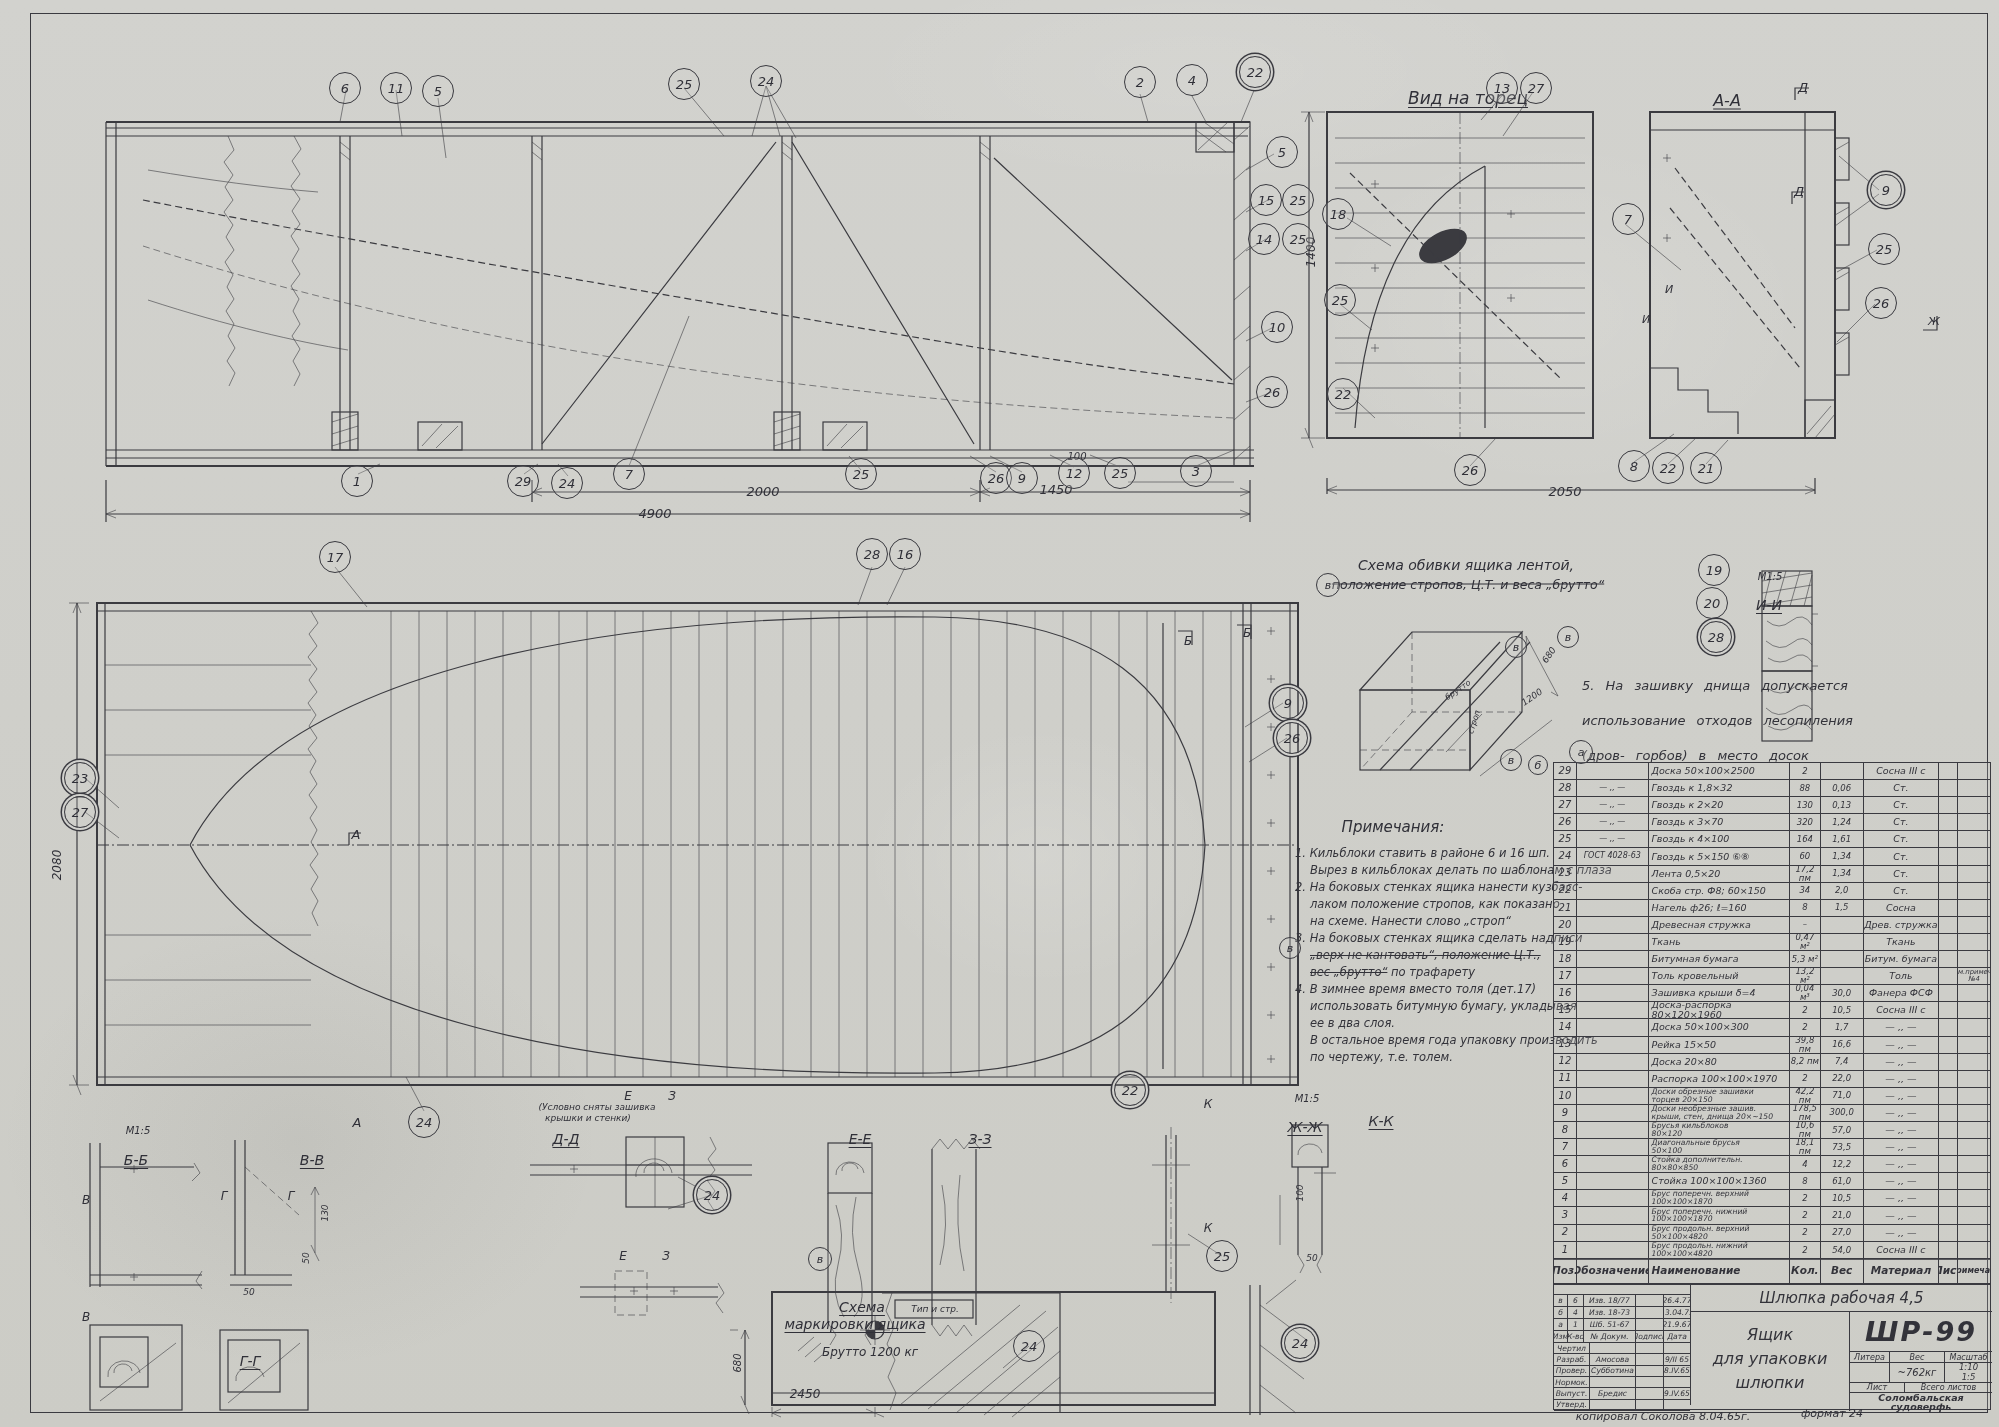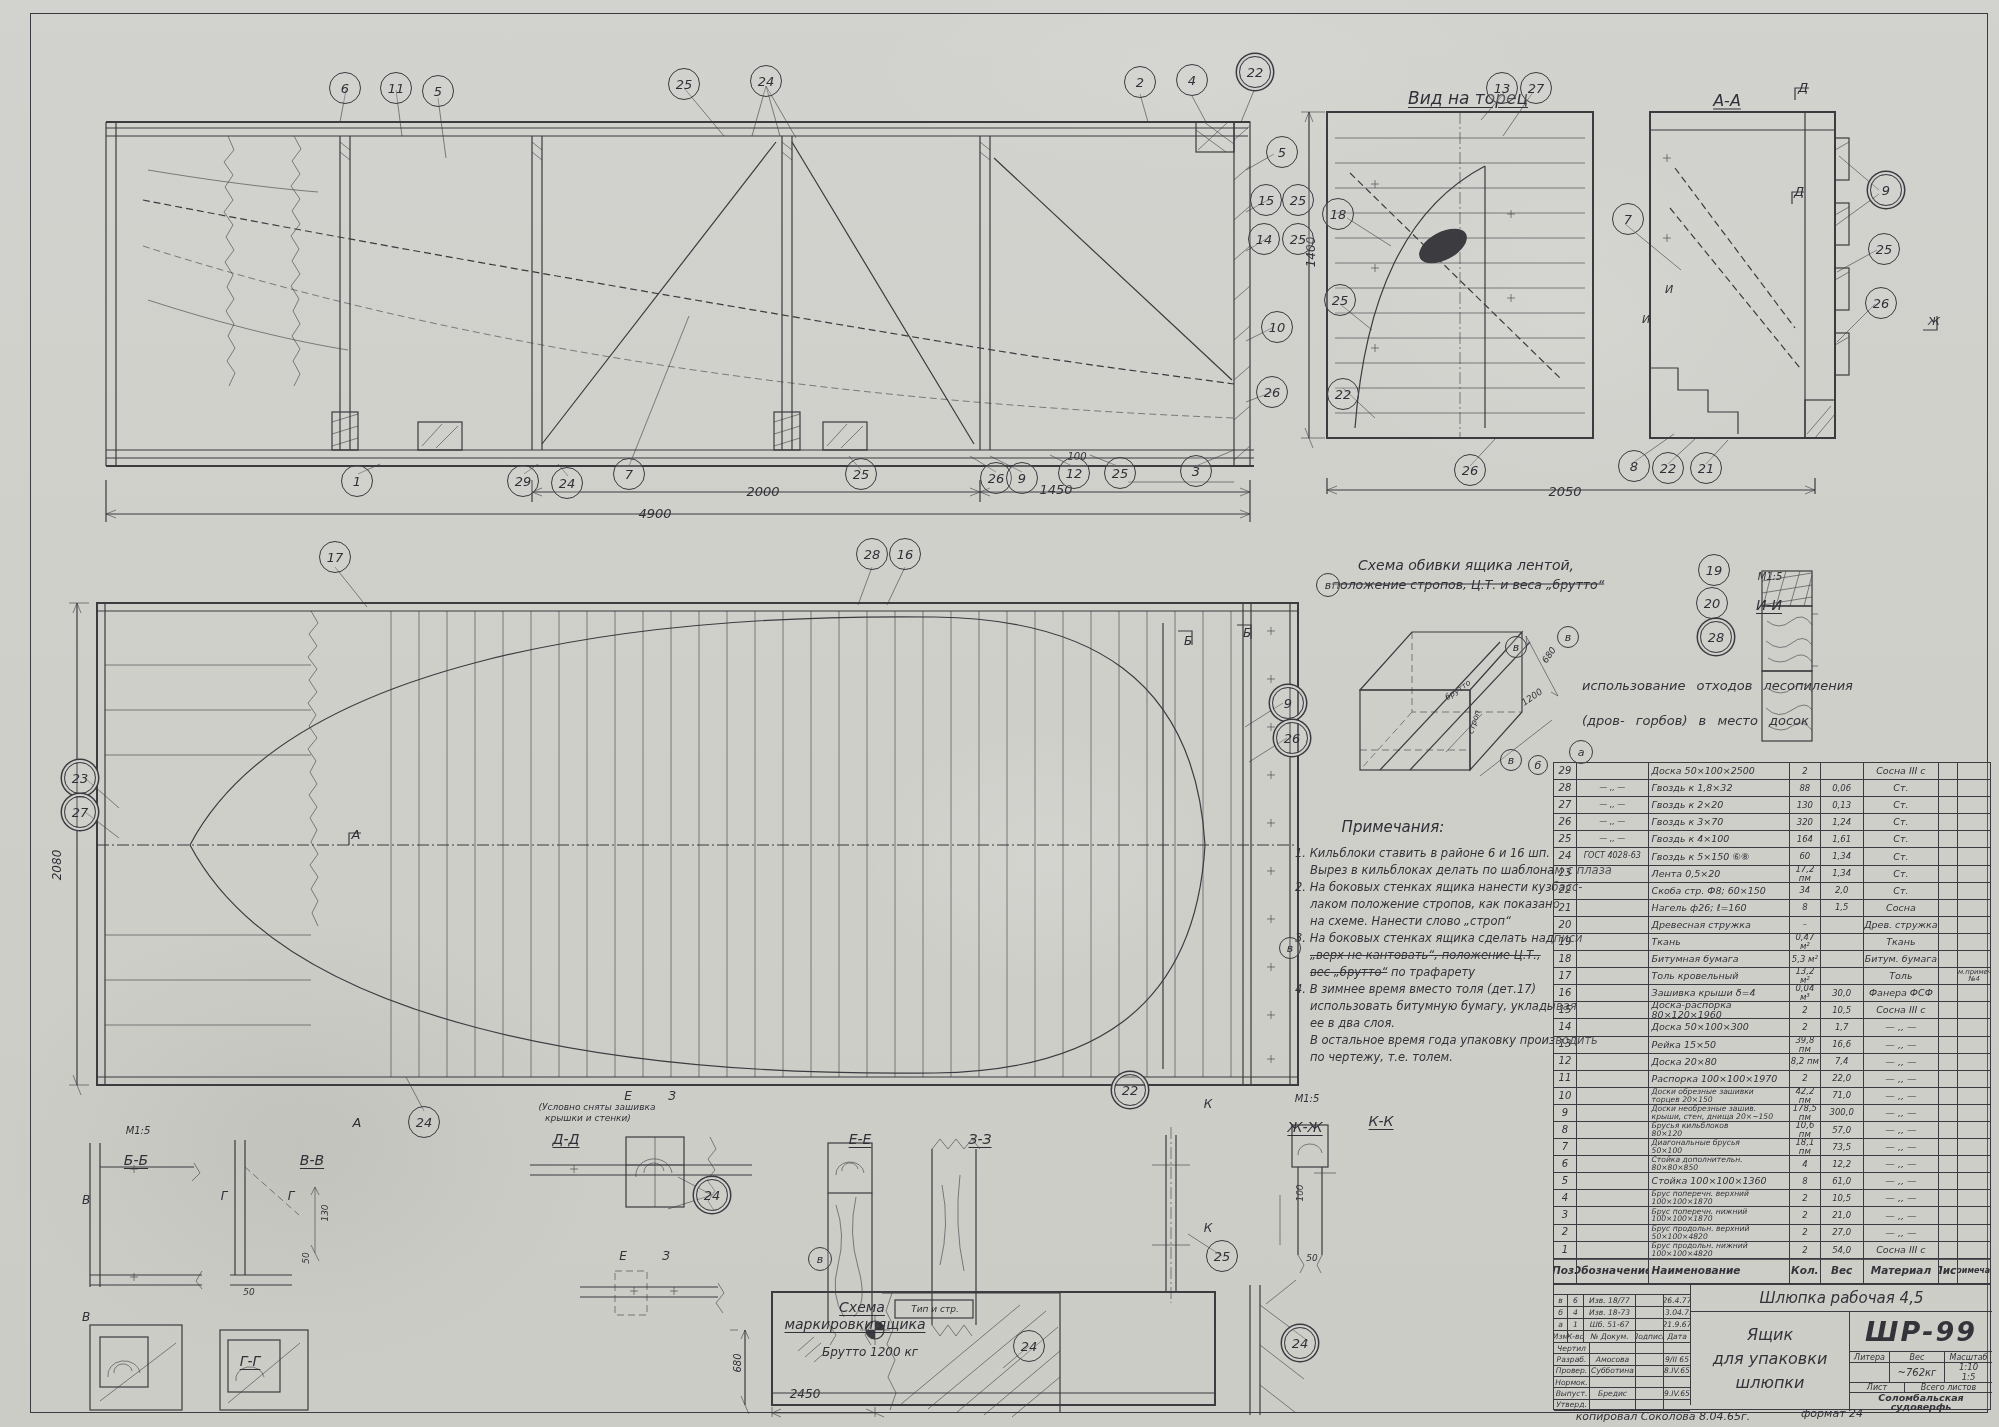--- a/index.html
+++ b/index.html
@@ -224,20 +224,21 @@
         <div class="nline ind"><span class="k">„верх не кантовать“, положение Ц.Т.,</span></div>
         <div class="nline ind"><span class="k">вес „брутто“</span><span> по трафарету</span></div>
         <div class="nline"><span>4. В зимнее время вместо толя (дет.17)</span></div>
         <div class="nline ind"><span>использовать битумную бумагу, укладывая</span></div>
         <div class="nline ind"><span>ее в два слоя.</span></div>
         <div class="nline ind"><span>В остальное время года упаковку производить</span></div>
         <div class="nline ind"><span>по чертежу, т.е. толем.</span></div>
       </div>
     </div>
   <div id="note5">
+      <div class="nline">5. На зашивку днища допускается</div>
       <div class="nline">использование отходов лесопиления</div>
       <div class="nline">(дров- горбов) в место досок</div>
     </div>
 
   <div id="ptable">
       <div id="prows">
         <div class="trow " style="height: 17.1px;">
           <div class="tcell c0" style="width: 23px;">29</div>
           <div class="tcell c1" style="width: 72px;"></div>
           <div class="tcell c2" style="width: 142px;">Доска 50×100×2500</div>

